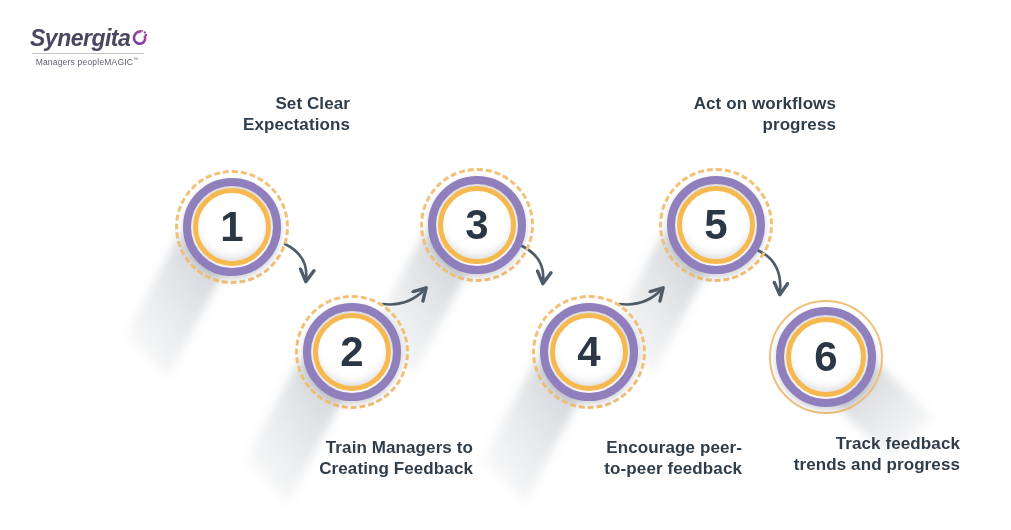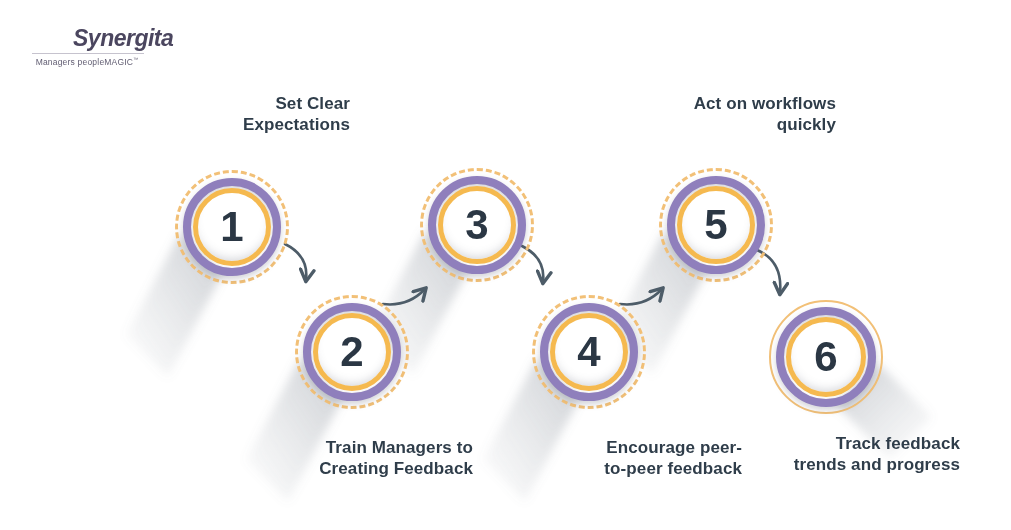--- a/index.html
+++ b/index.html
@@ -5,21 +5,21 @@
   html,body{margin:0;padding:0;background:#fff;}
   .canvas{
     position:relative;width:1011px;height:530px;background:var(--background,#fff);
     overflow:hidden;font-family:"Liberation Sans",sans-serif;
   }
   
   .logo{position:absolute;left:30px;top:22px;width:118px;}
   .logo-row{display:flex;align-items:flex-end;gap:2px;}
   .logo-text{
     font-family:"Liberation Sans",sans-serif;font-style:italic;font-weight:700;
-    font-size:23px;color:#4B465F;letter-spacing:-0.5px;line-height:1;margin-left:43px;
+    font-size:23px;color:#4B465F;letter-spacing:-0.5px;line-height:1;
   }
   .swirl{width:27px;height:30px;margin-bottom:-2px;}
   .logo-rule{height:1px;background:#C6C3CE;margin:3px 0 2px 2px;width:112px;}
   .logo-tagline{
     font-size:8.5px;color:#615D72;text-align:center;width:114px;letter-spacing:0.2px;
   }
   .logo-tagline sup{font-size:5px;}
   
   .overlay{position:absolute;left:0;top:0;width:1011px;height:530px;z-index:1;}
   
@@ -115,21 +115,21 @@
   <div class="label" style="left:233px;top:437px">
     <div>Train Managers to</div>
     <div>Creating Feedback</div>
   </div>
   <div class="label" style="left:502px;top:437px">
     <div>Encourage peer-</div>
     <div>to-peer feedback</div>
   </div>
   <div class="label" style="left:596px;top:93px">
     <div>Act on workflows</div>
-    <div>quickly</div>
+    <div>progress</div>
   </div>
   <div class="label" style="left:720px;top:433px">
     <div>Track feedback</div>
     <div>trends and progress</div>
   </div>
 
   <div class="badge" style="left:175px;top:170px">
     <div class="ring-purple"></div>
     <div class="ring-yellow"></div>
     <div class="num">1</div>

